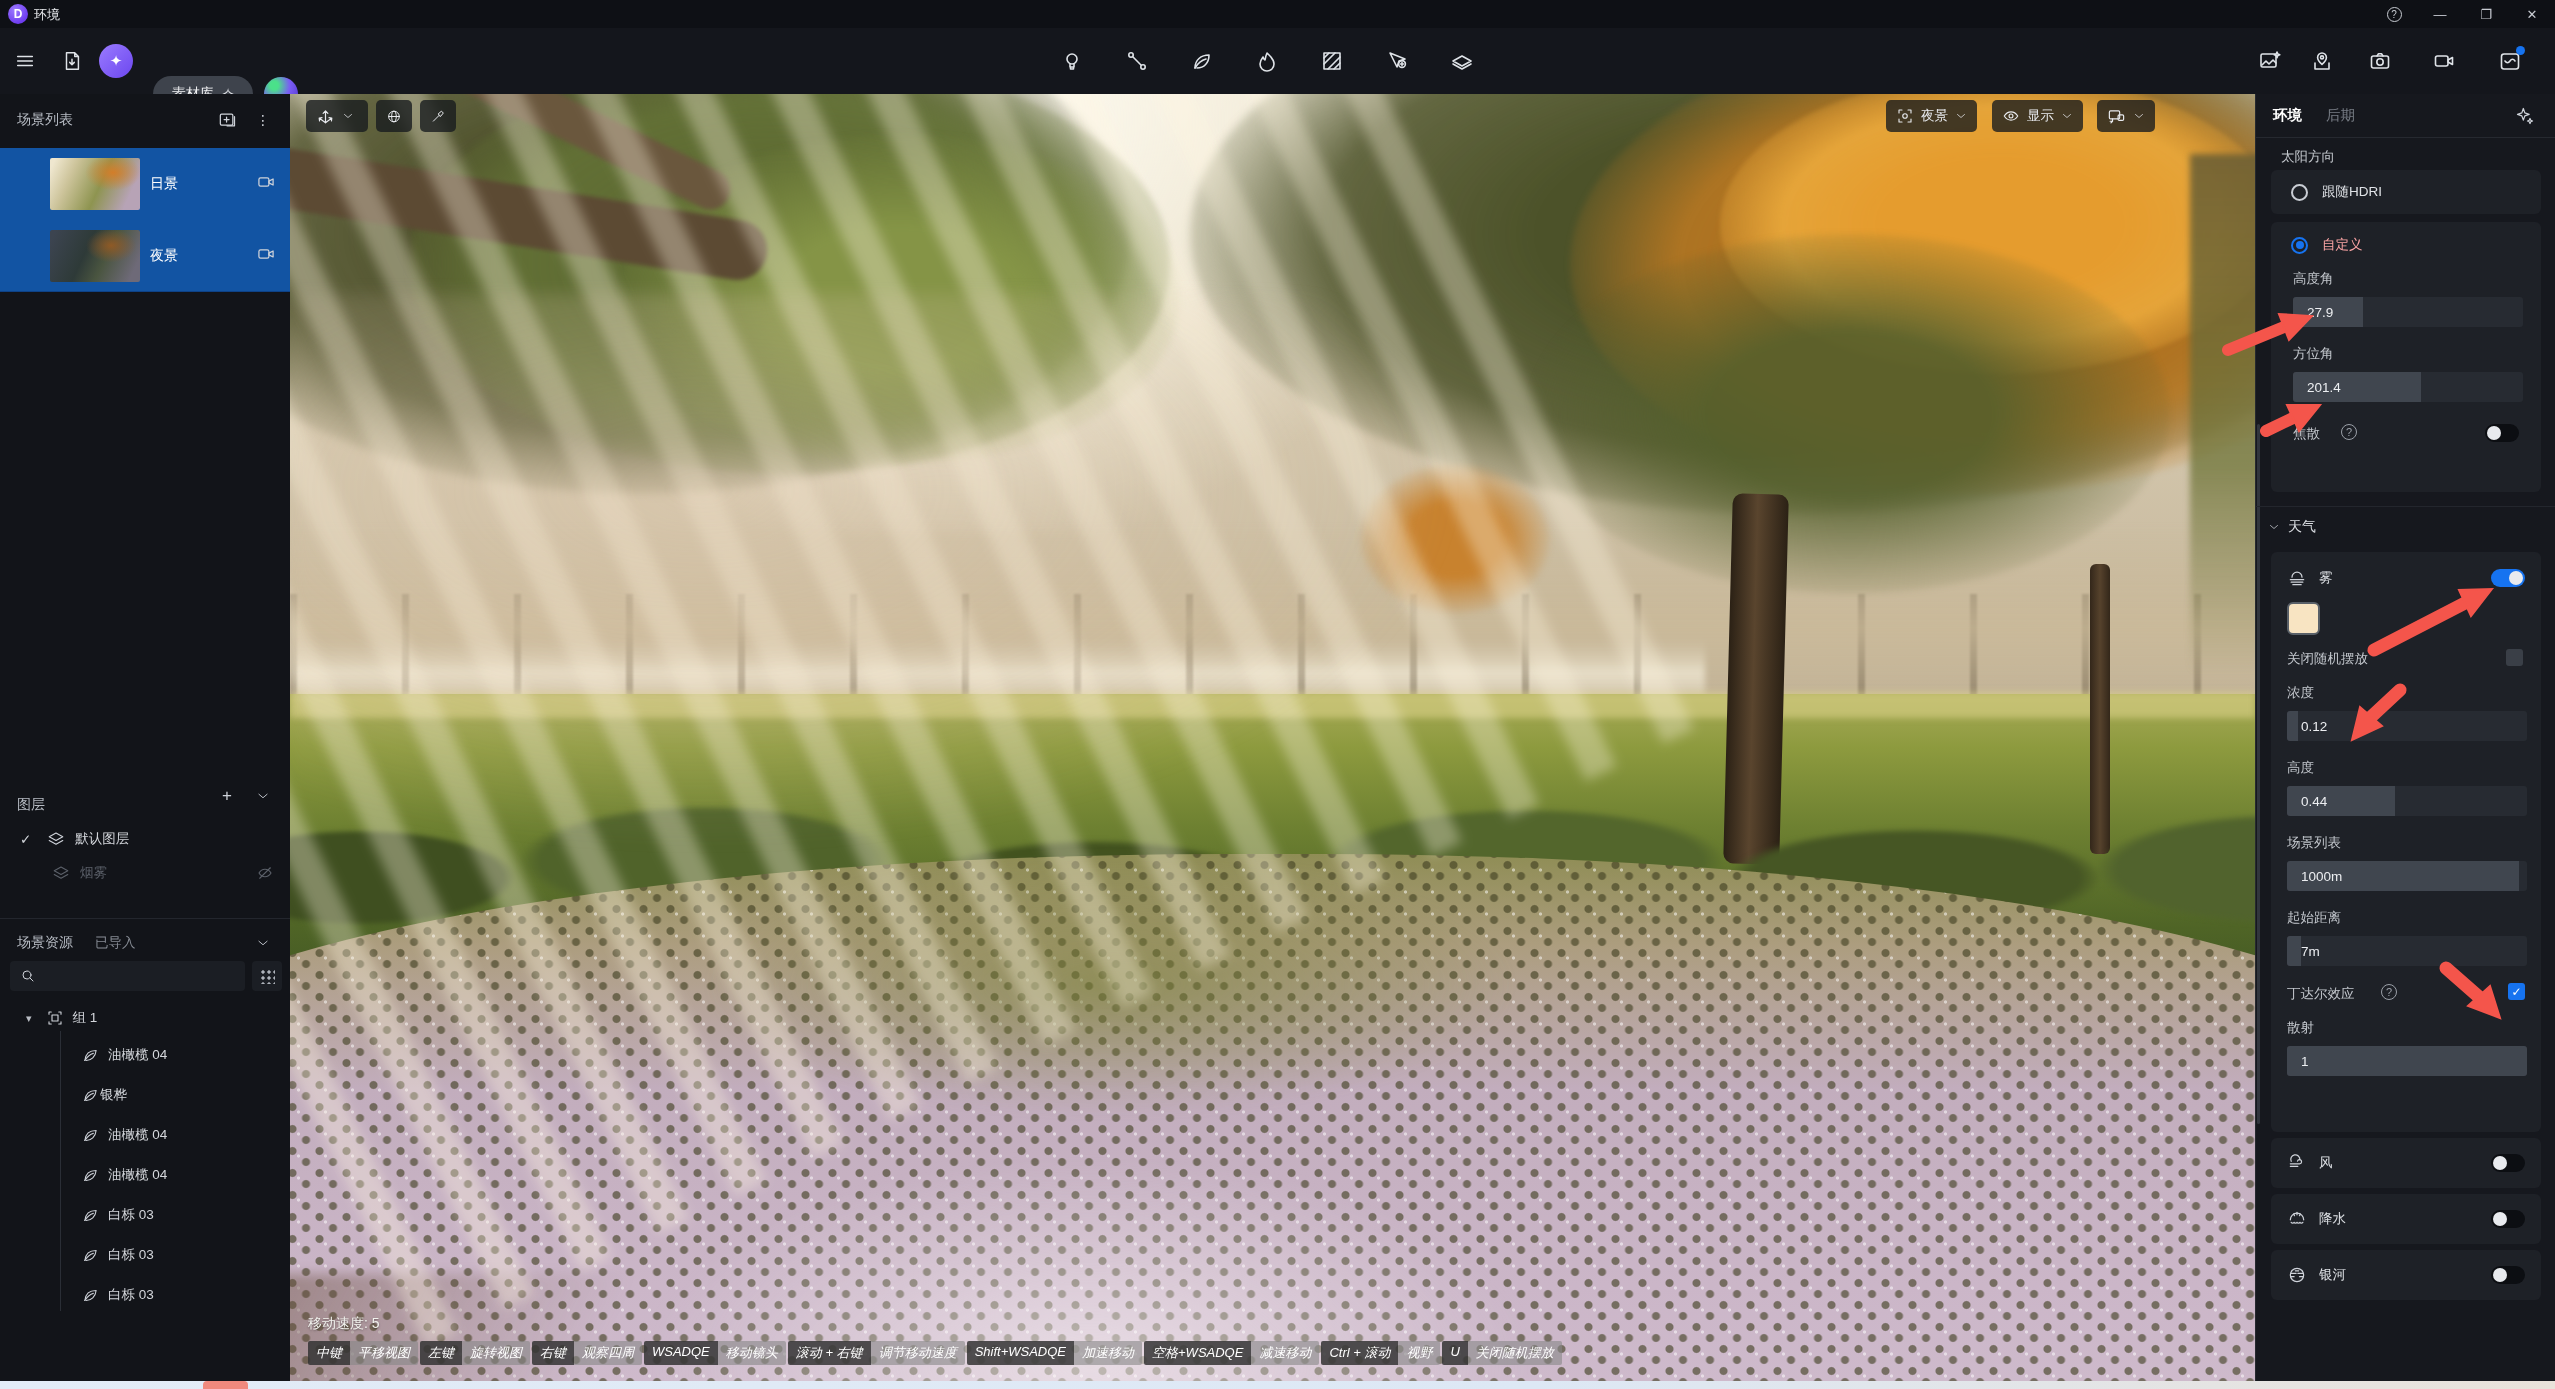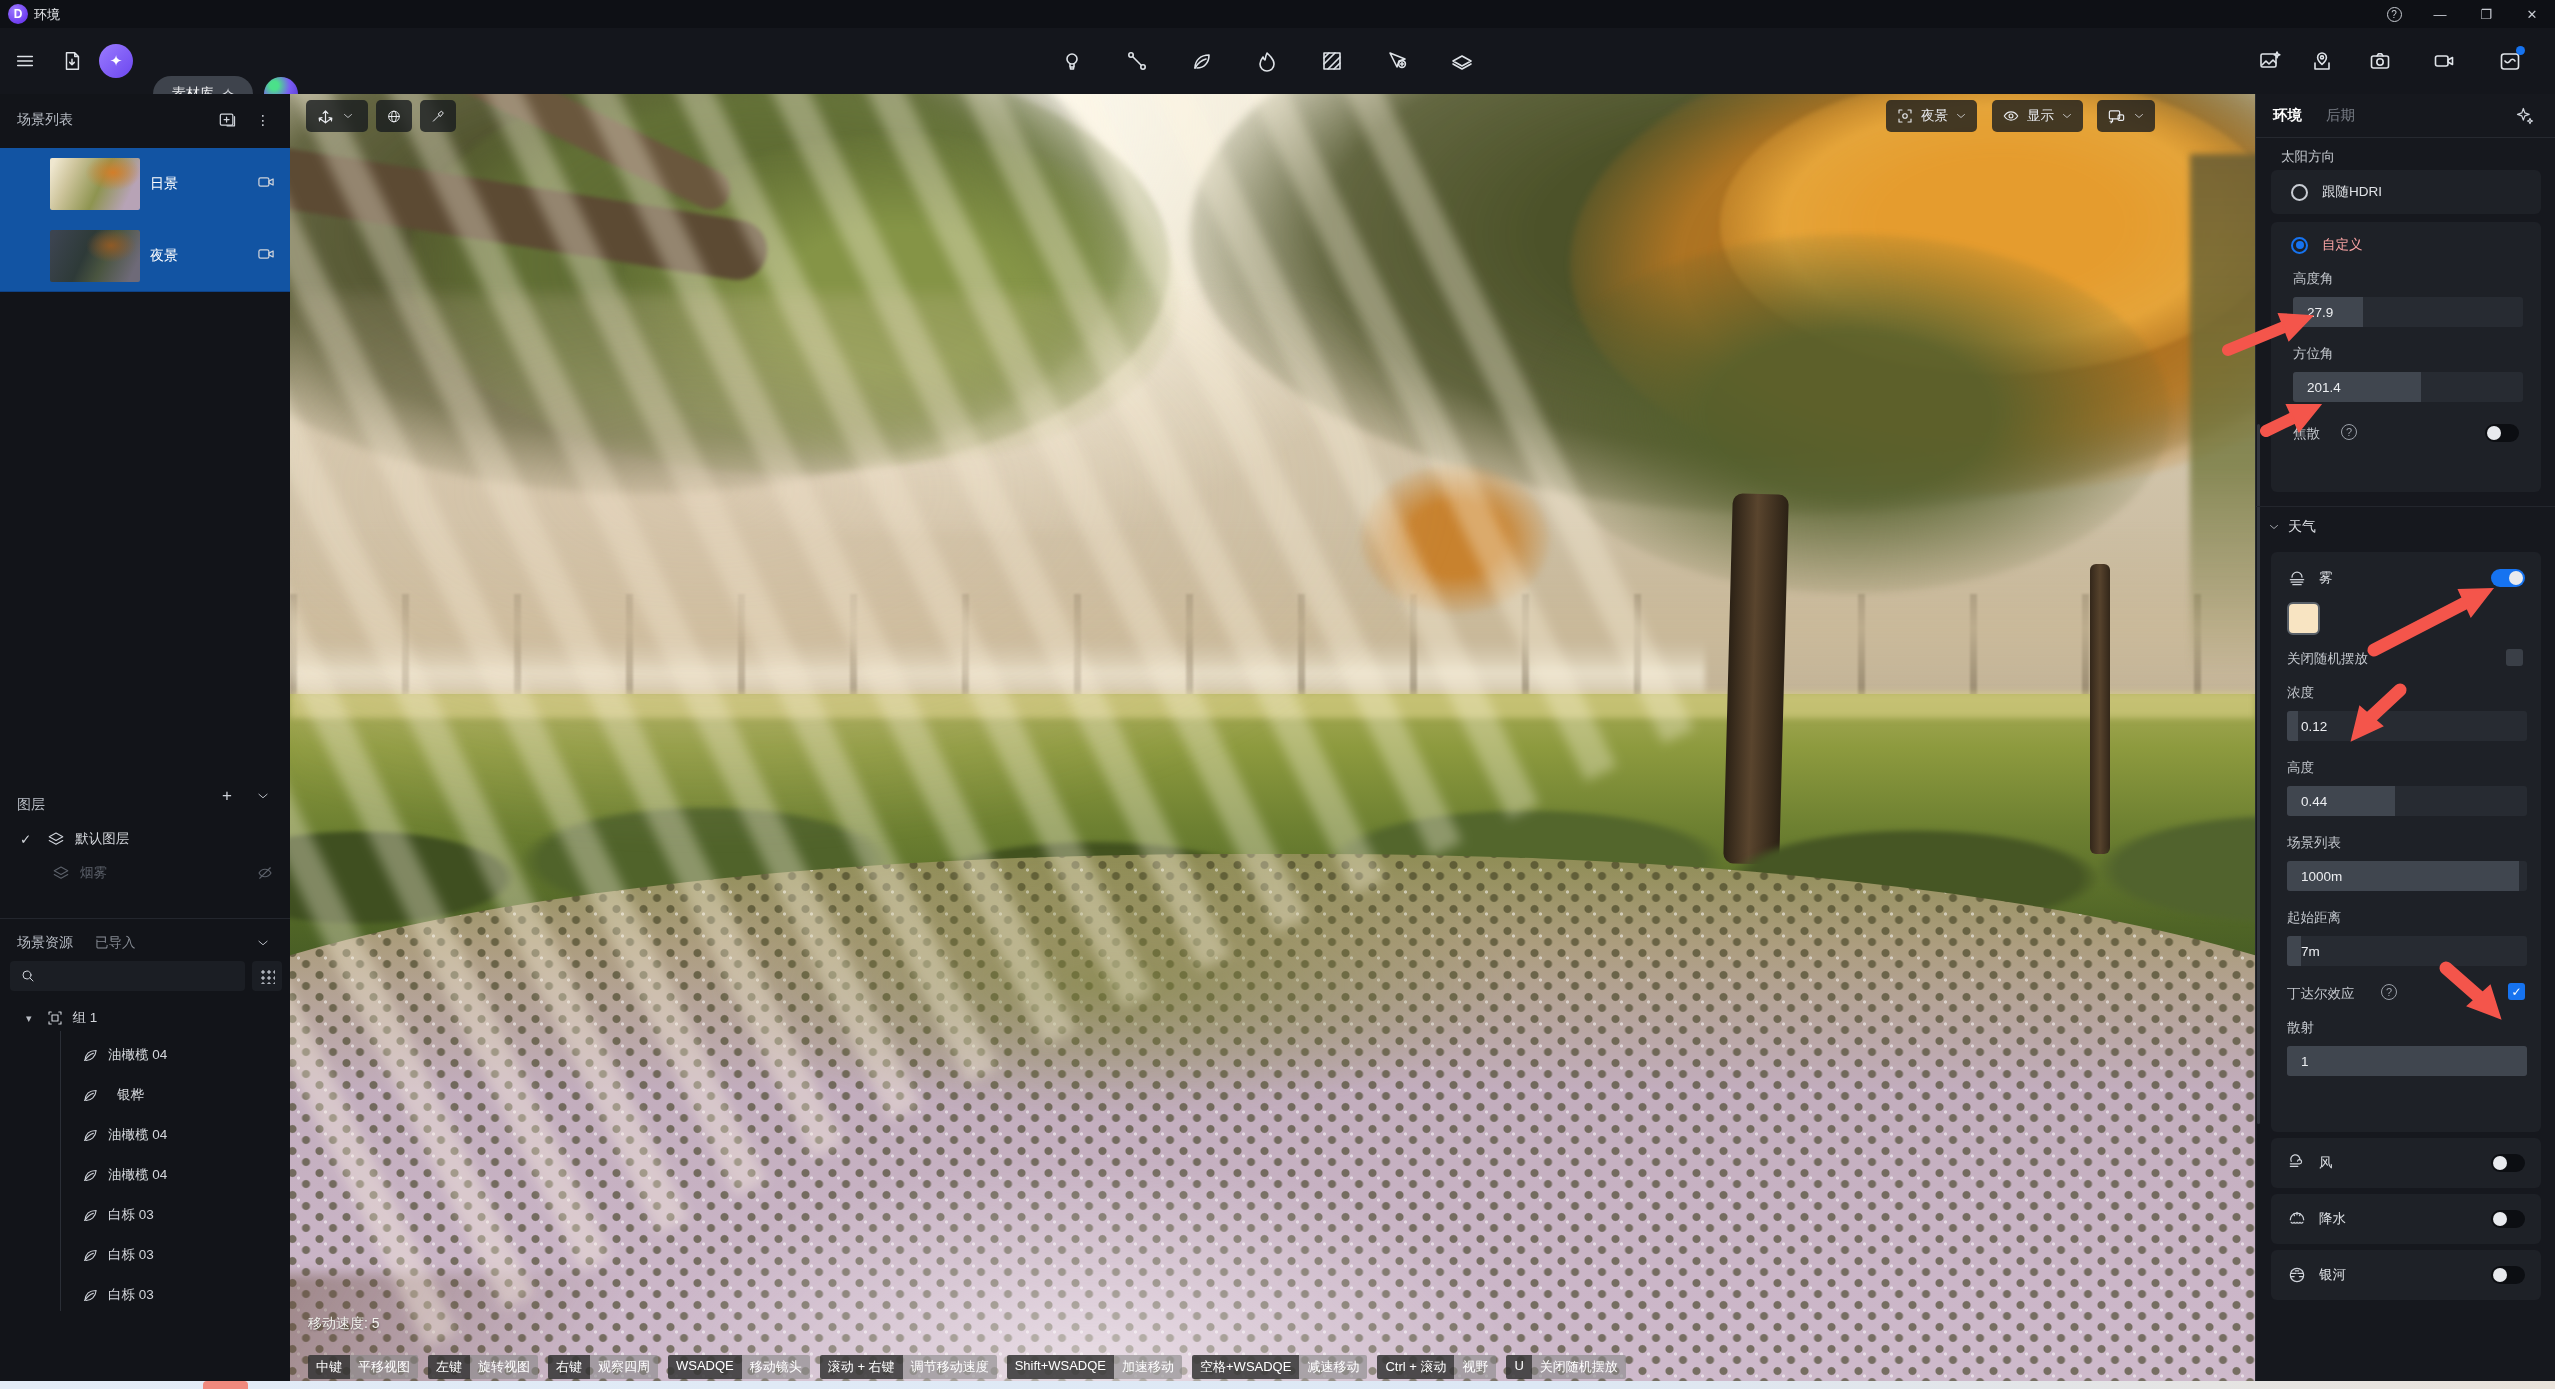--- a/index.html
+++ b/index.html
@@ -50,21 +50,21 @@
   .dotgrid { width:15px; height:15px; background-image:radial-gradient(#aeb3bb 1.4px, transparent 1.9px); background-size:6px 6px; }
   .tree-guide { position:absolute; left:60px; top:0; width:1px; background:#2a2e36; }
   svg.mini { stroke:#cfd3da; fill:none; stroke-width:1.5; stroke-linecap:round; stroke-linejoin:round; }
 
   
   .viewport { position:absolute; left:290px; top:94px; width:1965px; height:1295px; overflow:hidden; background:#b7ab95; }
   .vp-layer { position:absolute; }
   .vp-btn { position:absolute; top:6px; height:32px; background:rgba(22,25,30,.78); border-radius:5px; display:flex; align-items:center; gap:7px;
             padding:0 10px; color:#e8eaee; font-size:13.5px; z-index:40; }
   .vp-btn svg { stroke:#e8eaee; fill:none; stroke-width:1.5; stroke-linecap:round; stroke-linejoin:round; }
-  .chips { position:absolute; left:18px; bottom:10px; display:flex; gap:10px; z-index:40; }
+  .chips { position:absolute; left:18px; bottom:24px; display:flex; gap:2px; z-index:40;font-style:italic; }
   .chip { display:flex; }
   .chip .k { background:rgba(52,52,52,.85); color:#fff; font-size:13px; padding:3px 8px; border-radius:2px 0 0 2px; }
   .chip .a { background:rgba(135,135,135,.6); color:#fff; font-size:13px; padding:3px 8px; border-radius:0 2px 2px 0; }
   .speed { position:absolute; left:18px; bottom:56px; color:#f2f3ee; font-size:14px; text-shadow:0 1px 2px rgba(0,0,0,.4); z-index:40; }
 
   
   .rpanel { position:absolute; left:2255px; top:94px; width:300px; height:1295px; background:#16181e; border-left:1px solid #26292f; }
   .rtabs { position:relative; height:44px; border-bottom:1px solid #262930; display:flex; align-items:center; padding-left:17px; gap:24px; }
   .rtab-active { font-size:14.5px; color:#fff; font-weight:bold; }
   .rtab { font-size:14.5px; color:#777c85; }
@@ -305,21 +305,21 @@
             <path d="M4 19C5 9 12 5 20 5c-1 9-7 14-14 14"></path>
             <path d="M4 19c4-6 8-9 12-10"></path>
           </svg>
         <span style="margin-left:9px;">油橄榄 04</span>
         </div>
       <div class="row" style="height:40px;">
         <svg class="mini" style="margin-left:82px;" width="17" height="17" viewBox="0 0 24 24">
             <path d="M4 19C5 9 12 5 20 5c-1 9-7 14-14 14"></path>
             <path d="M4 19c4-6 8-9 12-10"></path>
           </svg>
-        <span style="margin-left:18px;">银桦</span>
+        <span style="margin-left:1px;">银桦</span>
         </div>
       <div class="row" style="height:40px;">
         <svg class="mini" style="margin-left:82px;" width="17" height="17" viewBox="0 0 24 24">
             <path d="M4 19C5 9 12 5 20 5c-1 9-7 14-14 14"></path>
             <path d="M4 19c4-6 8-9 12-10"></path>
           </svg>
         <span style="margin-left:9px;">油橄榄 04</span>
         </div>
       <div class="row" style="height:40px;">
         <svg class="mini" style="margin-left:82px;" width="17" height="17" viewBox="0 0 24 24">

